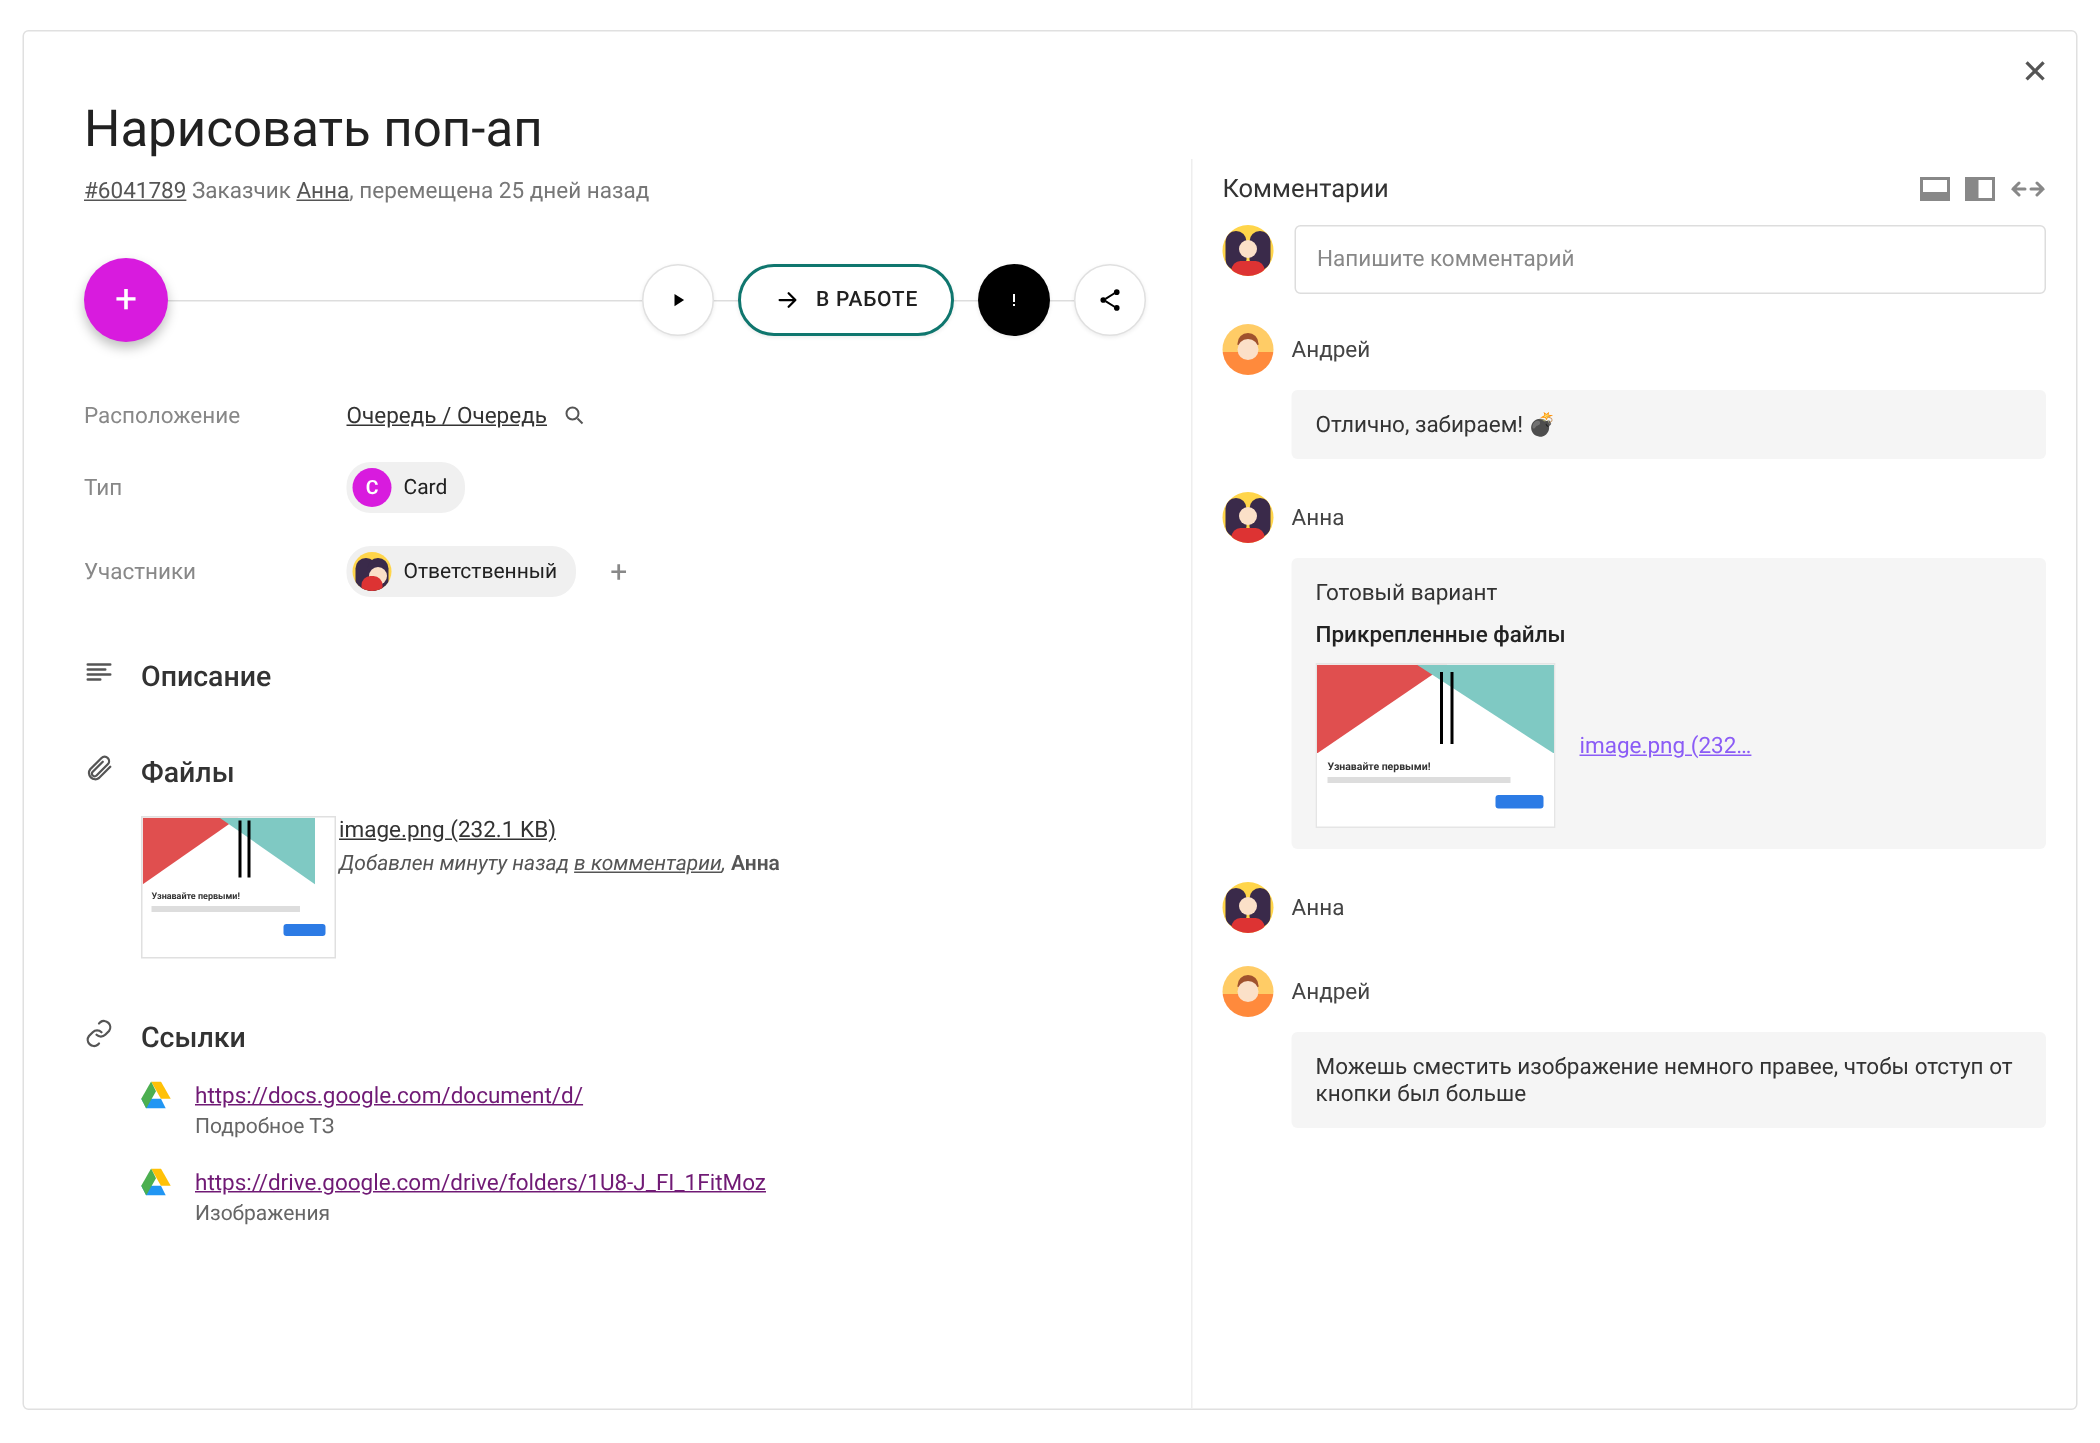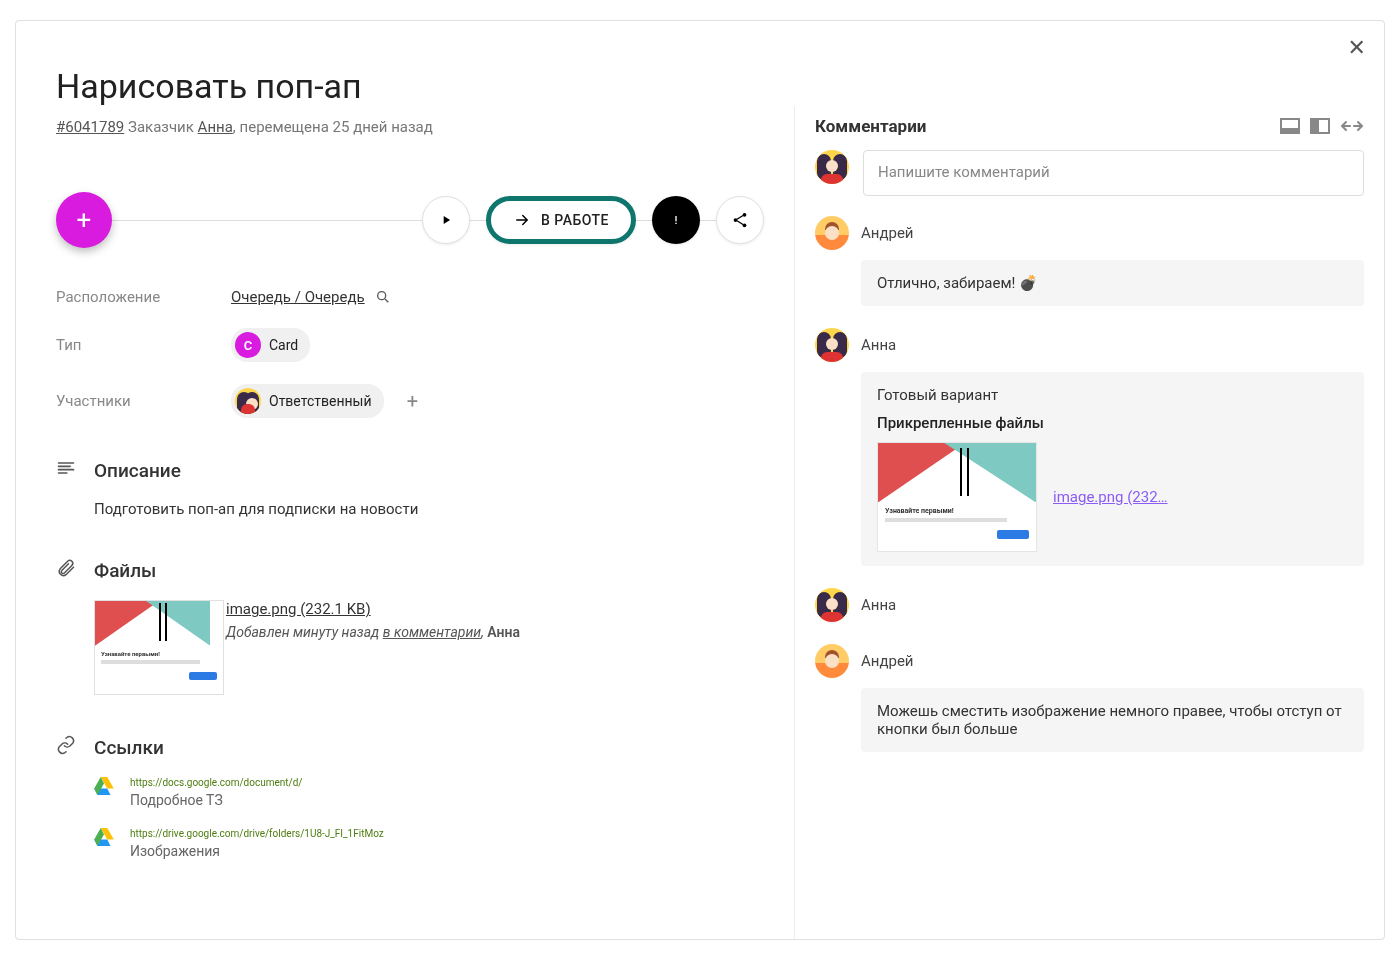--- a/index.html
+++ b/index.html
@@ -3,29 +3,29 @@
 <meta charset="utf-8">
 <style>
 * { box-sizing: border-box; margin: 0; padding: 0; }
 body { font-family: -apple-system, BlinkMacSystemFont, "Segoe UI", Roboto, Arial, sans-serif; background: #fff; color: #212121; }
 .modal { width: 1370px; height: 920px; margin: 20px auto; border: 1px solid #e0e0e0; border-radius: 4px; display: flex; position: relative; overflow: hidden; }
 .close-btn { position: absolute; top: 14px; right: 18px; font-size: 22px; color: #555; cursor: pointer; z-index: 10; }
 .left { flex: 1; padding: 45px 30px 30px 40px; overflow-y: auto; }
 .right { width: 590px; border-left: 1px solid #eee; display: flex; flex-direction: column; padding: 0; margin-top: 85px; }
 
 .title { font-size: 34px; font-weight: 400; color: #212121; margin-bottom: 12px; }
-.meta { font-size: 15px; color: #777; margin-bottom: 56px; }
+.meta { font-size: 15px; color: #777; margin-bottom: 36px; }
 .meta .underline { text-decoration: underline; color: #555; }
 
 .action-row { display: flex; align-items: center; margin-bottom: 40px; position: relative; }
 .fab { width: 56px; height: 56px; border-radius: 50%; background: #d81bde; color: #fff; display: flex; align-items: center; justify-content: center; font-size: 26px; box-shadow: 0 4px 8px rgba(0,0,0,0.25); cursor: pointer; position: relative; z-index: 2; }
 .action-line { position: absolute; left: 28px; right: 0; top: 50%; height: 1px; background: #ddd; z-index: 1; }
 .action-buttons { margin-left: auto; display: flex; gap: 16px; position: relative; z-index: 2; }
 .circle-btn { width: 48px; height: 48px; border-radius: 50%; background: #fff; border: 1px solid #e0e0e0; display: flex; align-items: center; justify-content: center; cursor: pointer; box-shadow: 0 1px 3px rgba(0,0,0,0.08); }
-.pill-btn { height: 48px; padding: 1px 22px; border-radius: 24px; background: #fff; border: 5px solid #0f766e; display: flex; align-items: center; gap: 10px; cursor: pointer; box-shadow: 0 1px 3px rgba(0,0,0,0.08); font-size: 14px; font-weight: 500; letter-spacing: 0.5px; }
+.pill-btn { height: 48px; padding: 1px 22px; border-radius: 24px; background: #fff; border: 2px solid #0f766e; display: flex; align-items: center; gap: 10px; cursor: pointer; box-shadow: 0 1px 3px rgba(0,0,0,0.08); font-size: 14px; font-weight: 500; letter-spacing: 0.5px; }
 .circle-btn.dark { background: #000; color: #fff; border: none; }
 
 .field-row { display: flex; align-items: center; margin-bottom: 22px; }
 .field-label { width: 175px; font-size: 15px; color: #888; }
 .field-value { display: flex; align-items: center; gap: 10px; }
 .field-value .underline { text-decoration: underline; color: #333; font-size: 15px; }
 .chip { display: inline-flex; align-items: center; gap: 8px; background: #f0f0f0; border-radius: 16px; padding: 4px 12px 4px 4px; font-size: 14px; }
 .chip-badge { width: 26px; height: 26px; border-radius: 50%; background: #d81bde; color: #fff; display: flex; align-items: center; justify-content: center; font-size: 13px; font-weight: 600; }
 .chip-avatar { width: 26px; height: 26px; border-radius: 50%; }
 .add-member { width: 26px; height: 26px; display: flex; align-items: center; justify-content: center; color: #888; cursor: pointer; font-size: 20px; margin-left: 6px; }
@@ -45,26 +45,26 @@
 .thumb-text .tline1 { font-size: 6px; font-weight: 700; color: #333; }
 .thumb-text .tline2 { height: 4px; background: #ddd; margin-top: 3px; width: 85%; }
 .thumb-text .tbtn { width: 28px; height: 8px; background: #2c7be5; margin-left: auto; margin-top: 8px; border-radius: 2px; }
 .file-meta .fname { text-decoration: underline; font-size: 15px; color: #333; display: inline-block; margin-bottom: 6px; }
 .file-meta .fdesc { font-size: 14px; color: #555; font-style: italic; }
 .file-meta .fdesc .u { text-decoration: underline; }
 .file-meta .fdesc .b { font-weight: 600; font-style: normal; }
 
 .link-row { display: flex; align-items: flex-start; gap: 16px; margin-bottom: 20px; }
 .gdrive-icon { width: 20px; height: 18px; }
-.link-text .lurl { color: #4d7c0f; font-size: 10px; margin-bottom: 4px; }
+.link-text .lurl { text-decoration: underline; color: #701a75; font-size: 15px; margin-bottom: 4px; }
 .link-text .ldesc { font-size: 14px; color: #666; }
 
 
 .right-header { display: flex; align-items: center; padding: 10px 20px 14px 20px; }
-.right-title { font-size: 17px; font-weight: 700; color: #333; text-align: center; }
+.right-title { font-size: 17px; font-weight: 400; color: #333; text-align: center; }
 .right-tools { margin-left: auto; display: flex; gap: 10px; align-items: center; color: #888; }
 .right-tools .tool { cursor: pointer; display: flex; align-items: center; }
 
 .comment-input-row { display: flex; gap: 14px; padding: 0 20px 20px 20px; align-items: flex-start; justify-content: center; }
 .comment-input { flex: 1; border: 1px solid #ddd; border-radius: 4px; padding: 12px 14px; font-size: 15px; color: #888; min-height: 46px; }
 
 .comments-list { flex: 1; overflow-y: auto; padding: 0 20px 20px 20px; }
 .comment { margin-bottom: 22px; }
 .chead { display: flex; align-items: center; gap: 12px; margin-bottom: 10px; }
 .avatar { width: 34px; height: 34px; border-radius: 50%; flex-shrink: 0; }
@@ -173,21 +173,20 @@
 
     <div class="section">
       <div class="section-header">
         <span class="sicon">
           <svg width="20" height="20" viewBox="0 0 24 24">
               <path d="M3 6h18M3 10h14M3 14h18M3 18h10" stroke="#555" stroke-width="2" stroke-linecap="round"></path>
             </svg>
         </span>
         <span class="section-title">Описание</span>
       </div>
-      <div class="section-body">Подготовить поп-ап для подписки на новости</div>
     </div>
 
     <div class="section">
       <div class="section-header">
         <span class="sicon">
           <svg width="20" height="20" viewBox="0 0 24 24">
               <path d="M21 11l-9 9a5 5 0 01-7-7l9-9a3.5 3.5 0 015 5l-9 9a2 2 0 01-3-3l8-8" stroke="#555" stroke-width="1.8" fill="none" stroke-linecap="round"></path>
             </svg>
         </span>
         <span class="section-title">Файлы</span>

